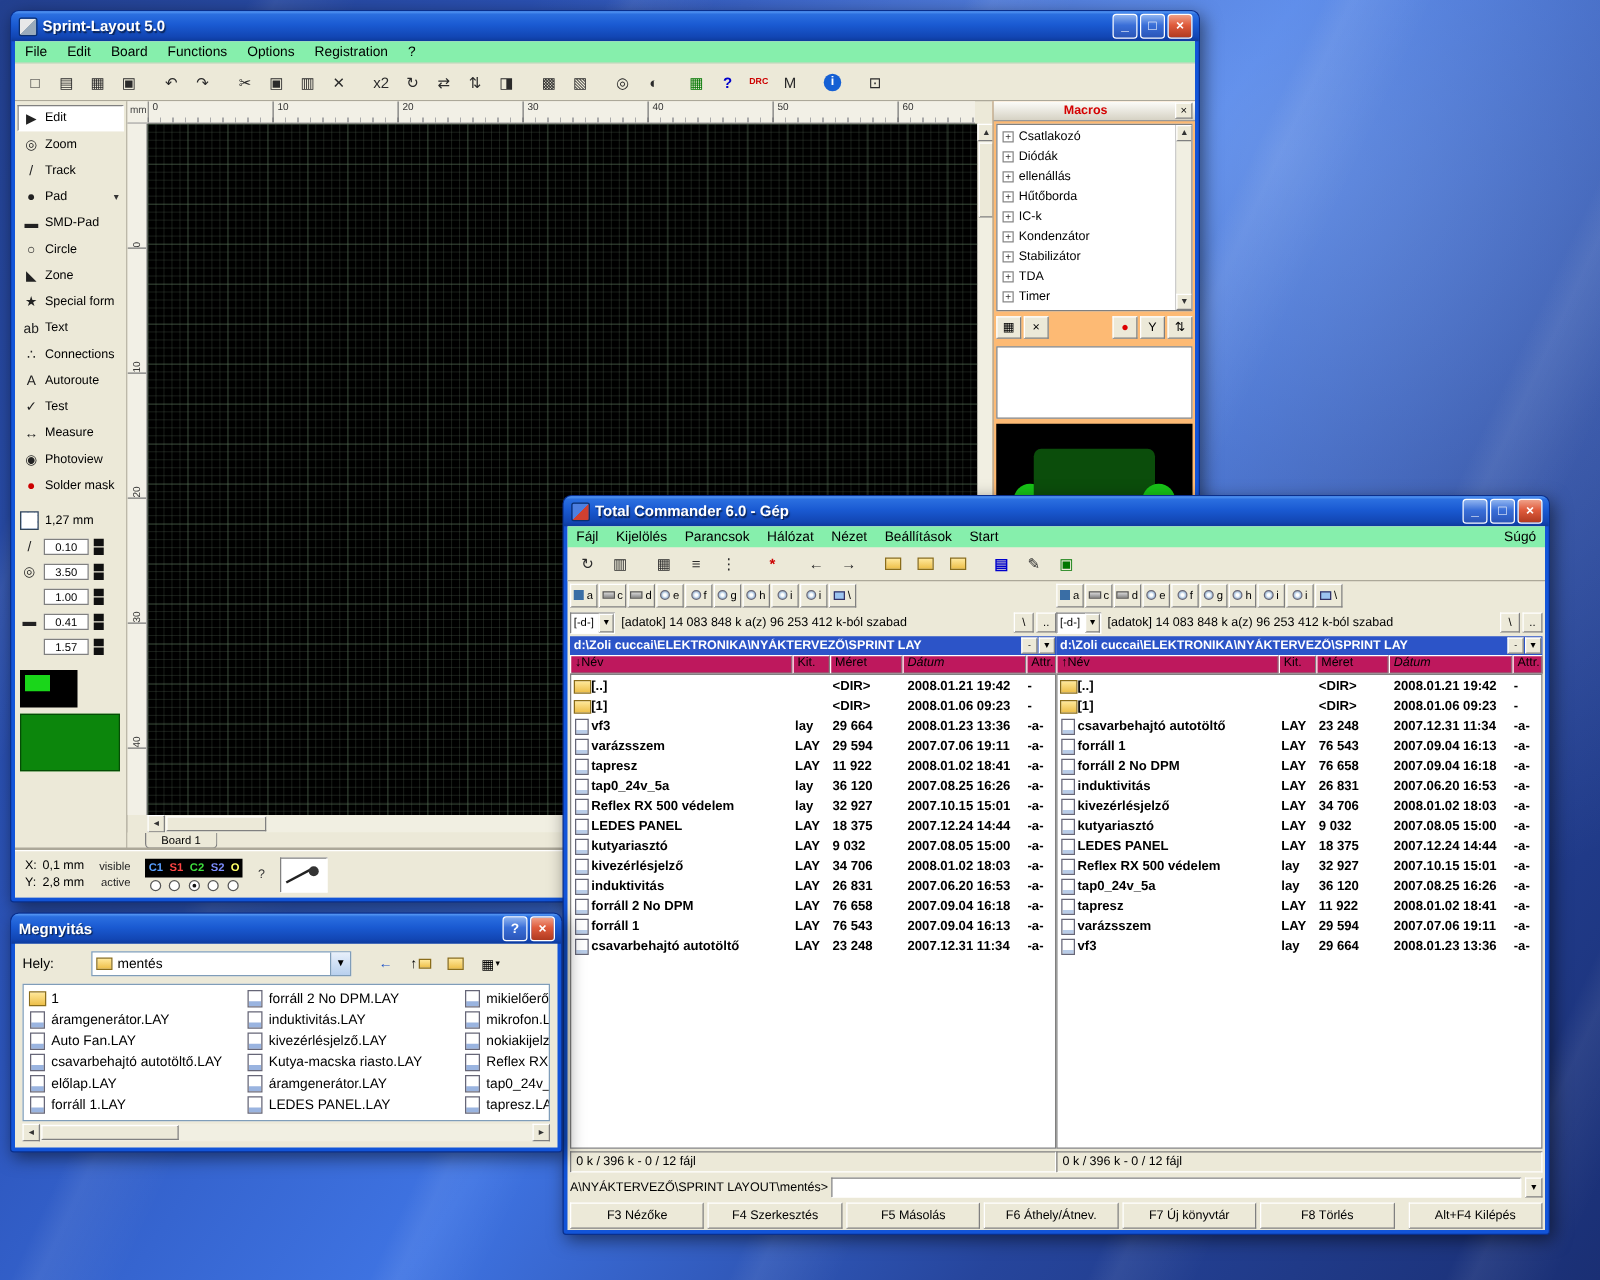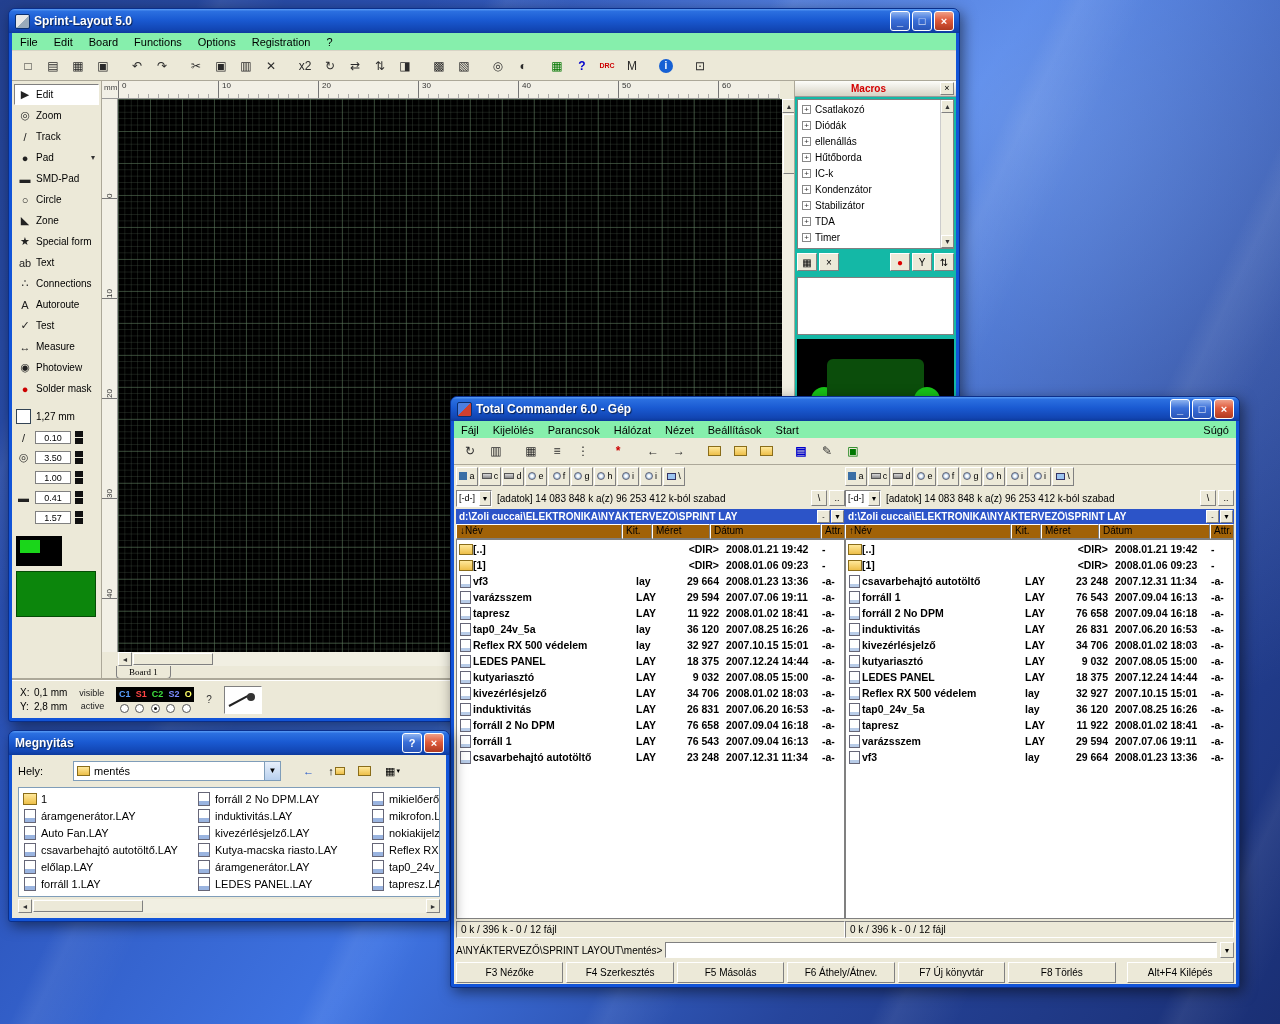--- a/index.html
+++ b/index.html
@@ -101,21 +101,21 @@
 
   .sb { background:#f1efe2; display:flex; align-items:center; }
   .sbtn { width:14px; height:14px; font-size:7px; display:flex; align-items:center; justify-content:center;
           border:1px solid; border-color:#fff #808080 #808080 #fff; background:#ece9d8; color:#333; flex:none; }
   .sthumb { background:#ece9d8; border:1px solid; border-color:#fff #808080 #808080 #fff; }
   .vscr { position:absolute; right:160px; top:66px; width:14px; bottom:66px; flex-direction:column; }
   .vscr .sthumb { width:12px; height:60px; margin:1px; }
   .hscr { position:absolute; left:106px; right:174px; bottom:52px; height:14px; }
   .hscr .sthumb { height:12px; width:80px; margin:1px; }
 
-  .btabs { position:absolute; left:90px; right:174px; bottom:38px; height:14px; background:#ece9d8;font-family:Liberation Serif, serif; }
+  .btabs { position:absolute; left:90px; right:174px; bottom:38px; height:14px; background:#ece9d8; }
   .btab { position:absolute; left:14px; top:0; height:13px; padding:0 12px; font-size:9px; line-height:12px;
           background:#ece9d8; border:1px solid #808080; border-top:none; border-radius:0 0 4px 4px; }
 
   .sstat { position:absolute; left:0; right:0; bottom:0; height:38px; background:#ece9d8;
            border-top:1px solid #fff; box-shadow:0 -2px 0 #aca899; display:flex; align-items:center;
            gap:12px; padding:0 8px; }
   .coords div { font-size:10px; line-height:14px; }
   .coords b { font-weight:normal; display:inline-block; width:14px; }
   .visact { text-align:right; font-size:9px; line-height:13px; color:#222; }
   .laycol { display:flex; flex-direction:column; gap:2px; }
@@ -127,21 +127,21 @@
   .rdo { width:9px; height:9px; border-radius:50%; background:#fff; border:1px solid #555; position:relative; }
   .rdo.on::after { content:""; position:absolute; inset:2px; border-radius:50%; background:#111; }
   .qmark { font-size:10px; color:#333; }
   .elprev { width:38px; height:28px; background:#fff; border:1px solid; border-color:#808080 #fff #fff #808080;
             position:relative; }
   .elprev::before { content:""; position:absolute; left:4px; top:18px; width:22px; height:2px;
                     background:#222; transform:rotate(-28deg); transform-origin:left center; }
   .elprev::after { content:""; position:absolute; right:6px; top:6px; width:8px; height:8px;
                    border-radius:50%; background:#333; }
 
-  .macros { position:absolute; right:0; top:48px; width:162px; bottom:38px; background:#14b8a6;
+  .macros { position:absolute; right:0; top:48px; width:162px; bottom:38px; background:#fdba74;
             border-left:1px solid #aca899; }
   .mhead { height:16px; display:flex; align-items:center; padding:0 2px;
            background:linear-gradient(#fdfdfa,#d6d2c4); border-bottom:1px solid #999; }
   .mtitle { flex:1; text-align:center; color:#d40000; font-weight:bold; font-size:10px; }
   .mclose { width:14px; height:13px; font-size:9px; line-height:11px; text-align:center;
             border:1px solid; border-color:#fff #808080 #808080 #fff; background:#ece9d8; }
   .mtree { position:absolute; top:18px; left:2px; right:2px; height:150px; background:#fff;
            border:1px solid #808080; overflow:hidden; }
   .mrows { position:absolute; inset:1px 14px 1px 1px; }
   .mrow { height:16px; display:flex; align-items:center; gap:4px; padding-left:3px; font-size:10px; }
@@ -185,35 +185,35 @@
   .dcombo { width:36px; height:17px; background:#fff; border:1px solid; border-color:#808080 #fff #fff #808080;
             display:flex; align-items:center; font-size:9px; padding-left:2px; }
   .dcombo u { margin-left:auto; width:12px; height:15px; text-decoration:none; font-size:7px; text-align:center;
               line-height:14px; border:1px solid; border-color:#fff #808080 #808080 #fff; background:#ece9d8; }
   .dfree { flex:1; font-size:10px; white-space:nowrap; overflow:hidden; padding-left:3px; }
   .pathbar { height:15px; display:flex; align-items:center; background:#2c54c8; }
   .ppath { flex:1; color:#fff; font-weight:bold; font-size:10px; padding:0 3px; white-space:nowrap; overflow:hidden; }
   .pbtn { width:13px; height:13px; margin-right:1px; font-size:7px; display:flex; align-items:center;
           justify-content:center; border:1px solid; border-color:#fff #808080 #808080 #fff; background:#ece9d8; }
   .phead { height:15px; display:flex; }
-  .hc { border:1px solid; border-color:#fff #808080 #808080 #fff; background:#a16207; font-size:10px;
+  .hc { border:1px solid; border-color:#fff #808080 #808080 #fff; background:#be185d; font-size:10px;
         padding:0 3px; white-space:nowrap; overflow:hidden; }
   .hc.hname { flex:1; } .hc.hkit { width:30px; } .hc.hsize { width:58px; }
-  .hc.hdate { width:111px; } .hc.hattr { width:24px; }
+  .hc.hdate { width:99px;font-style:italic; } .hc.hattr { width:24px; }
   .flist { position:absolute; left:0; right:0; top:74px; bottom:19px; background:#fff;
            border:1px solid #808080; overflow:hidden; padding:1px 0 0 1px; }
   .frow { height:16px; display:flex; align-items:center; font-weight:bold; font-size:10.5px; }
   .fic { width:15px; flex:none; display:flex; justify-content:center; }
   .fic::before { content:""; display:block; }
   .fic.updir::before, .fic.dir::before { width:12px; height:9px;
       background:linear-gradient(#ffe89a,#edbf49); border:1px solid #8a6d1a; }
   .fic.file::before { width:9px; height:11px; background:#fff; border:1px solid #667;
       box-shadow:inset 0 -3px 0 #b8cce8; }
   .fname { flex:1; white-space:nowrap; overflow:hidden; }
-  .fkit { width:30px; } .fsize { width:56px; text-align:right; padding-right:3px; }
+  .fkit { width:30px; } .fsize { width:56px; text-align:left; padding-right:3px; }
   .fdate { width:100px; padding-left:4px; } .fattr { width:22px; }
   .pstat { position:absolute; left:0; right:0; bottom:0; height:17px; border:1px solid;
            border-color:#808080 #fff #fff #808080; background:#ece9d8; font-size:10px;
            display:flex; align-items:center; padding:0 4px; }
   .cmdrow { position:absolute; left:2px; right:2px; bottom:24px; height:20px; display:flex;
             align-items:center; gap:3px; }
   .cmdlabel { font-size:10px; white-space:nowrap; }
   .cmdinput { flex:1; height:16px; background:#fff; border:1px solid; border-color:#808080 #fff #fff #808080; }
   .cmddrop { width:14px; height:16px; font-size:7px; display:flex; align-items:center; justify-content:center;
              border:1px solid; border-color:#fff #808080 #808080 #fff; background:#ece9d8; }

